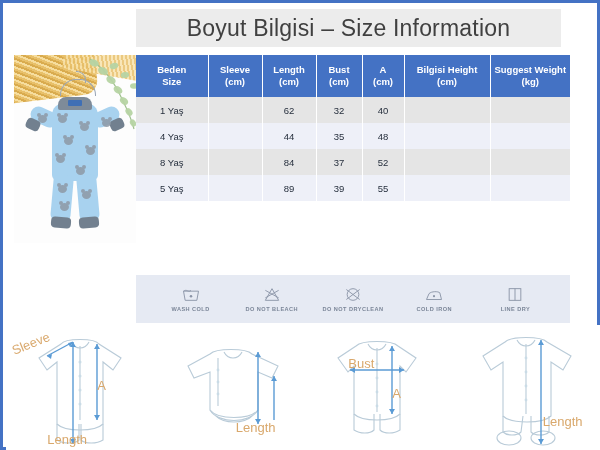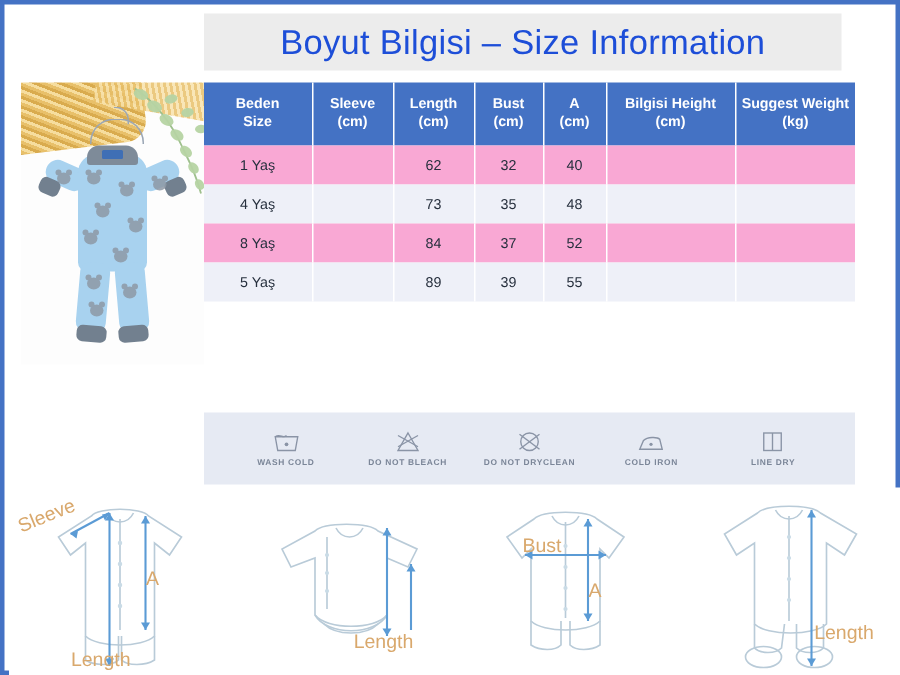--- a/index.html
+++ b/index.html
@@ -17,21 +17,21 @@
     background:#ffffff;
   }
 
   
   .title-band{
     position:absolute;left:133px;top:6px;width:425px;height:38px;
     background:#ececec;
     display:flex;align-items:center;justify-content:center;
   }
   .title-text{
-    font-size:23px;color:#1d4ed8;font-weight:400;
+    font-size:23px;color:#404040;font-weight:400;
     letter-spacing:.2px;white-space:nowrap;
   }
 
   
   .photo{
     position:absolute;left:11px;top:52px;width:122px;height:188px;
     background:#fdfdfd;overflow:hidden;
   }
   .straw{
     position:absolute;left:-14px;top:-8px;width:96px;height:52px;
@@ -123,21 +123,21 @@
     height:42px;box-sizing:border-box;
   }
   table.sizes th:last-child{border-right:none;}
   table.sizes td{
     font-size:9.5px;color:#262f3d;
     text-align:center;vertical-align:middle;
     height:26px;padding:0 1px;
     border-right:1px solid #ffffff;
   }
   table.sizes td:last-child{border-right:none;}
-  tr.odd td{background:#f9a8d4;margin-left:32px;}
+  tr.odd td{background:#e5e5e5;margin-left:32px;}
   tr.even td{background:#eef0f8;}
 
   
   .care-band{
     position:absolute;left:133px;top:272px;width:434px;height:48px;
     background:#e6eaf3;
     display:flex;align-items:center;justify-content:space-around;
     padding:0 14px;box-sizing:border-box;
   }
   .care-item{
@@ -267,21 +267,21 @@
           <td></td>
           <td>62</td>
           <td>32</td>
           <td>40</td>
           <td></td>
           <td></td>
         </tr>
         <tr class="even">
           <td>4 Yaş</td>
           <td></td>
-          <td>73</td>
+          <td>44</td>
           <td>35</td>
           <td>48</td>
           <td></td>
           <td></td>
         </tr>
         <tr class="odd">
           <td>8 Yaş</td>
           <td></td>
           <td>84</td>
           <td>37</td>

